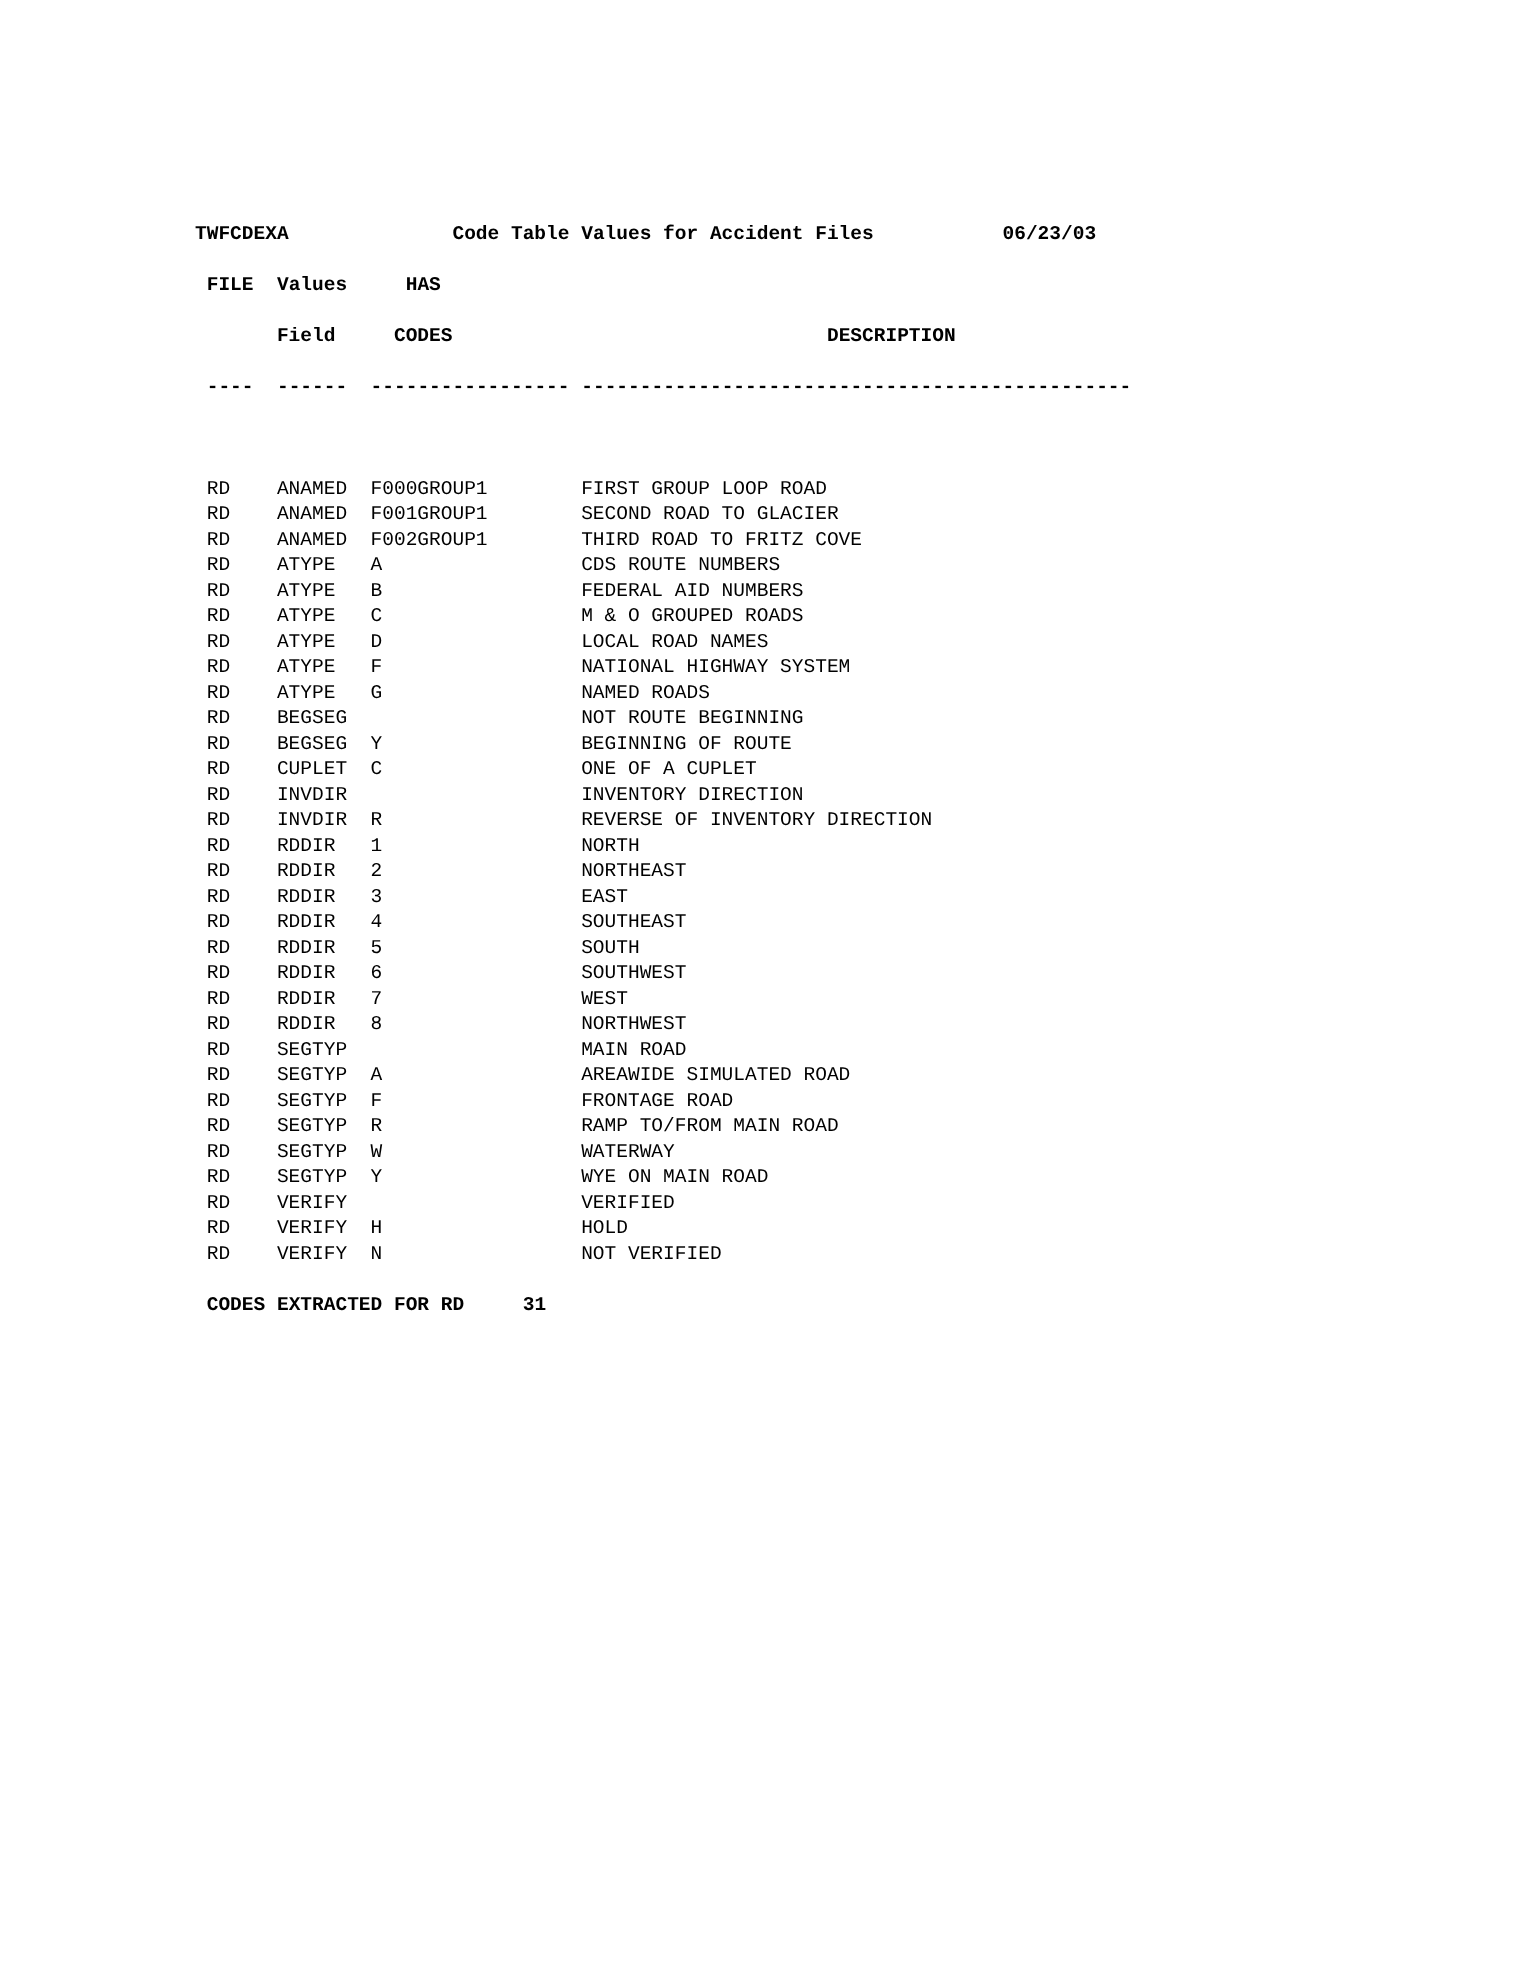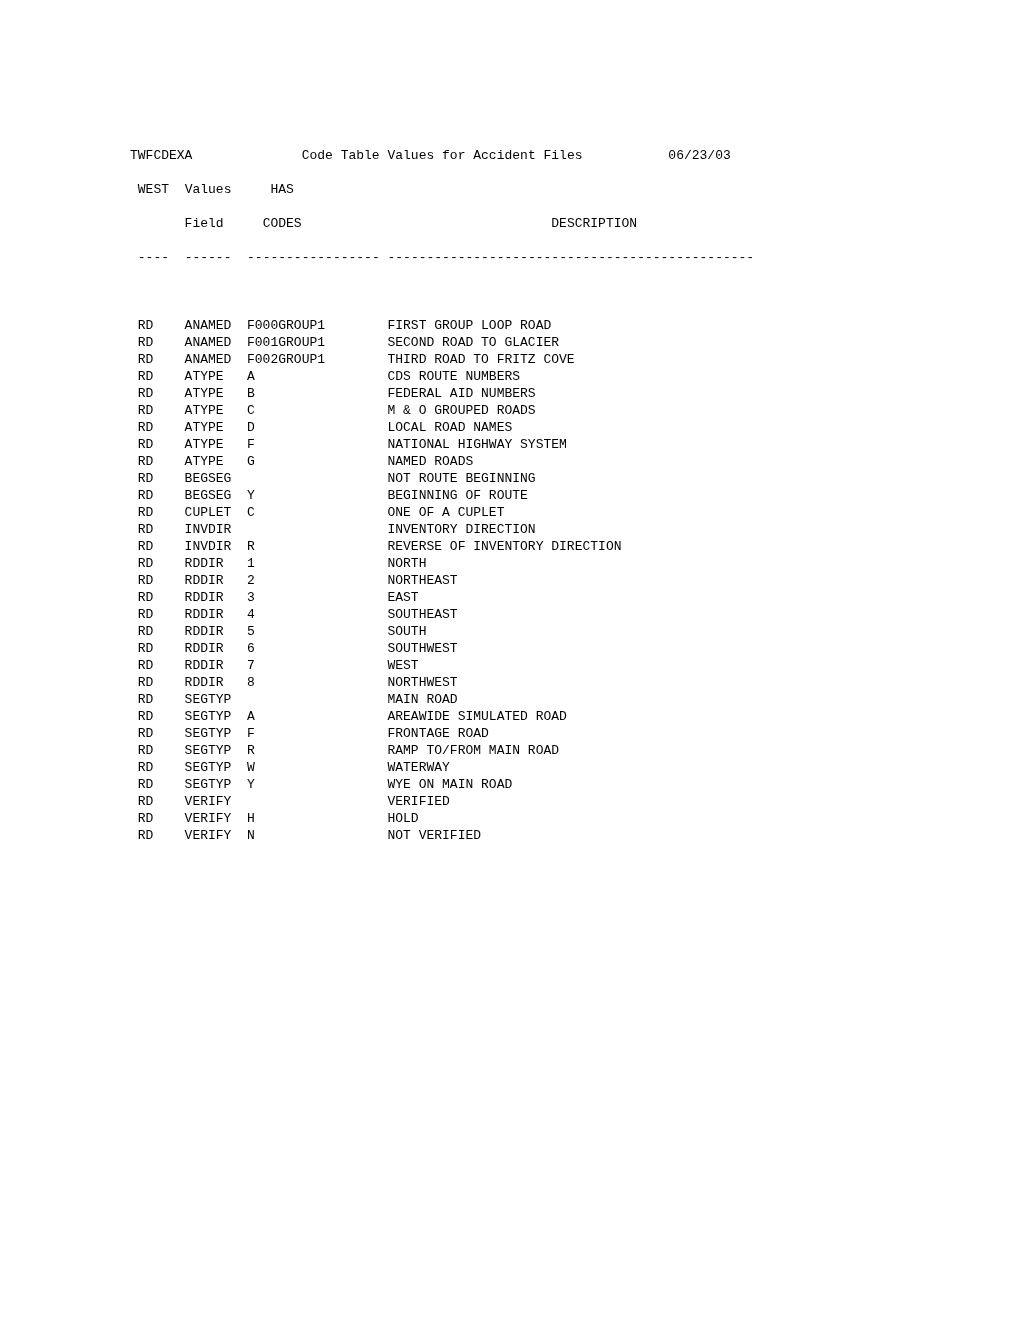--- a/index.html
+++ b/index.html
@@ -12,28 +12,29 @@
     font-size: 13px;
     line-height: 17px;
     color: #000000;
   }
   .page {
     padding: 130px 0 0 130px;
     white-space: pre;
   }
   .header-line, .row-line, .footer-line {
     display: block;
+    font-weight: bold;
   }
 </style>
 </head>
 <body>
 
 <div class="page">
 <span class="header-line"><span>TWFCDEXA</span>              <span>Code Table Values for Accident Files</span>           <span>06/23/03</span></span>
-<span class="header-line"> <span>WEST</span>  <span>Values</span>     <span>HAS</span></span>
+<span class="header-line"> <span>FILE</span>  <span>Values</span>     <span>HAS</span></span>
 <span class="header-line">       <span>Field</span>     <span>CODES</span>                                <span>DESCRIPTION</span></span>
 <span class="header-line"> <span>----</span>  <span>------</span>  <span>-----------------</span> <span>-----------------------------------------------</span></span>
 <span class="header-line"> </span>
 <div id="rows-container"> RD    ANAMED  F000GROUP1        FIRST GROUP LOOP ROAD
  RD    ANAMED  F001GROUP1        SECOND ROAD TO GLACIER
  RD    ANAMED  F002GROUP1        THIRD ROAD TO FRITZ COVE
  RD    ATYPE   A                 CDS ROUTE NUMBERS
  RD    ATYPE   B                 FEDERAL AID NUMBERS
  RD    ATYPE   C                 M &amp; O GROUPED ROADS
  RD    ATYPE   D                 LOCAL ROAD NAMES
@@ -55,13 +56,14 @@
  RD    SEGTYP                    MAIN ROAD
  RD    SEGTYP  A                 AREAWIDE SIMULATED ROAD
  RD    SEGTYP  F                 FRONTAGE ROAD
  RD    SEGTYP  R                 RAMP TO/FROM MAIN ROAD
  RD    SEGTYP  W                 WATERWAY
  RD    SEGTYP  Y                 WYE ON MAIN ROAD
  RD    VERIFY                    VERIFIED
  RD    VERIFY  H                 HOLD
  RD    VERIFY  N                 NOT VERIFIED
 </div>
+<span class="footer-line"> <span>CODES EXTRACTED FOR RD</span>     <span>31</span></span>
 </div>
 
 </body></html>

